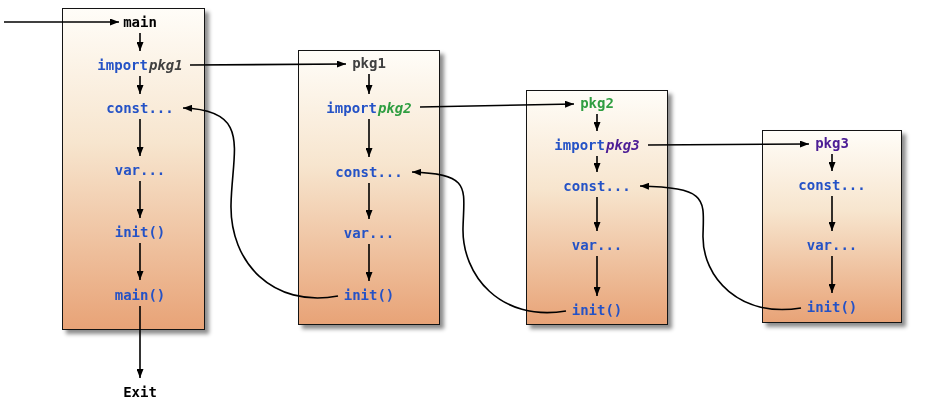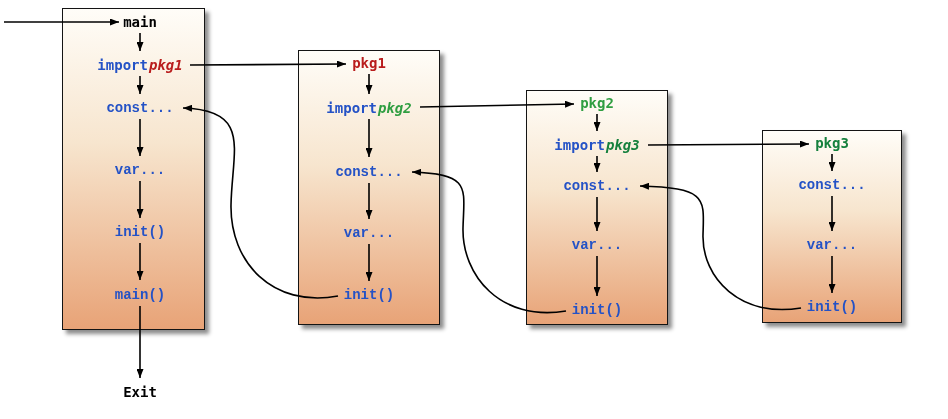--- a/index.html
+++ b/index.html
@@ -14,26 +14,26 @@
     position:absolute;
     border:1px solid #141414;
     background:linear-gradient(180deg,#fffdf8 0%, #f7e5ce 42%, #e8a377 100%);
     box-shadow:4px 4px 4px rgba(0,0,0,0.45);
   }
   .label {
     position:absolute; transform:translateX(-50%);
     font-size:14px; line-height:16px; white-space:nowrap;
   }
   .title   { font-weight:bold; color:#000000; }
-  .step    { font-weight:bold; color:#2452c6;font-family:Liberation Mono, monospace; }
+  .step    { font-weight:bold; color:#2452c6; }
   .imp     { font-weight:bold; color:#2452c6; display:inline-flex; gap:1px; }
   .arg     { font-style:italic; font-weight:bold; }
-  .c-red     { color:#b91c1c; }
+  .c-red     { color:#404040; }
   .c-green   { color:#2f9e41;text-align:right; }
-  .c-magenta { color:#15803d; }
+  .c-magenta { color:#4c1d95; }
   .exit    { font-weight:bold; color:#000000; }
   path { fill:none; stroke:#000000; stroke-width:1.6; }
 </style>
 </head>
 <body>
 
 <div class="canvas">
 
   <div class="box" style="left:62px;  top:8px;   width:143px; height:322px;"></div>
   <div class="box" style="left:298px; top:50px;  width:142px; height:275px;"></div>

